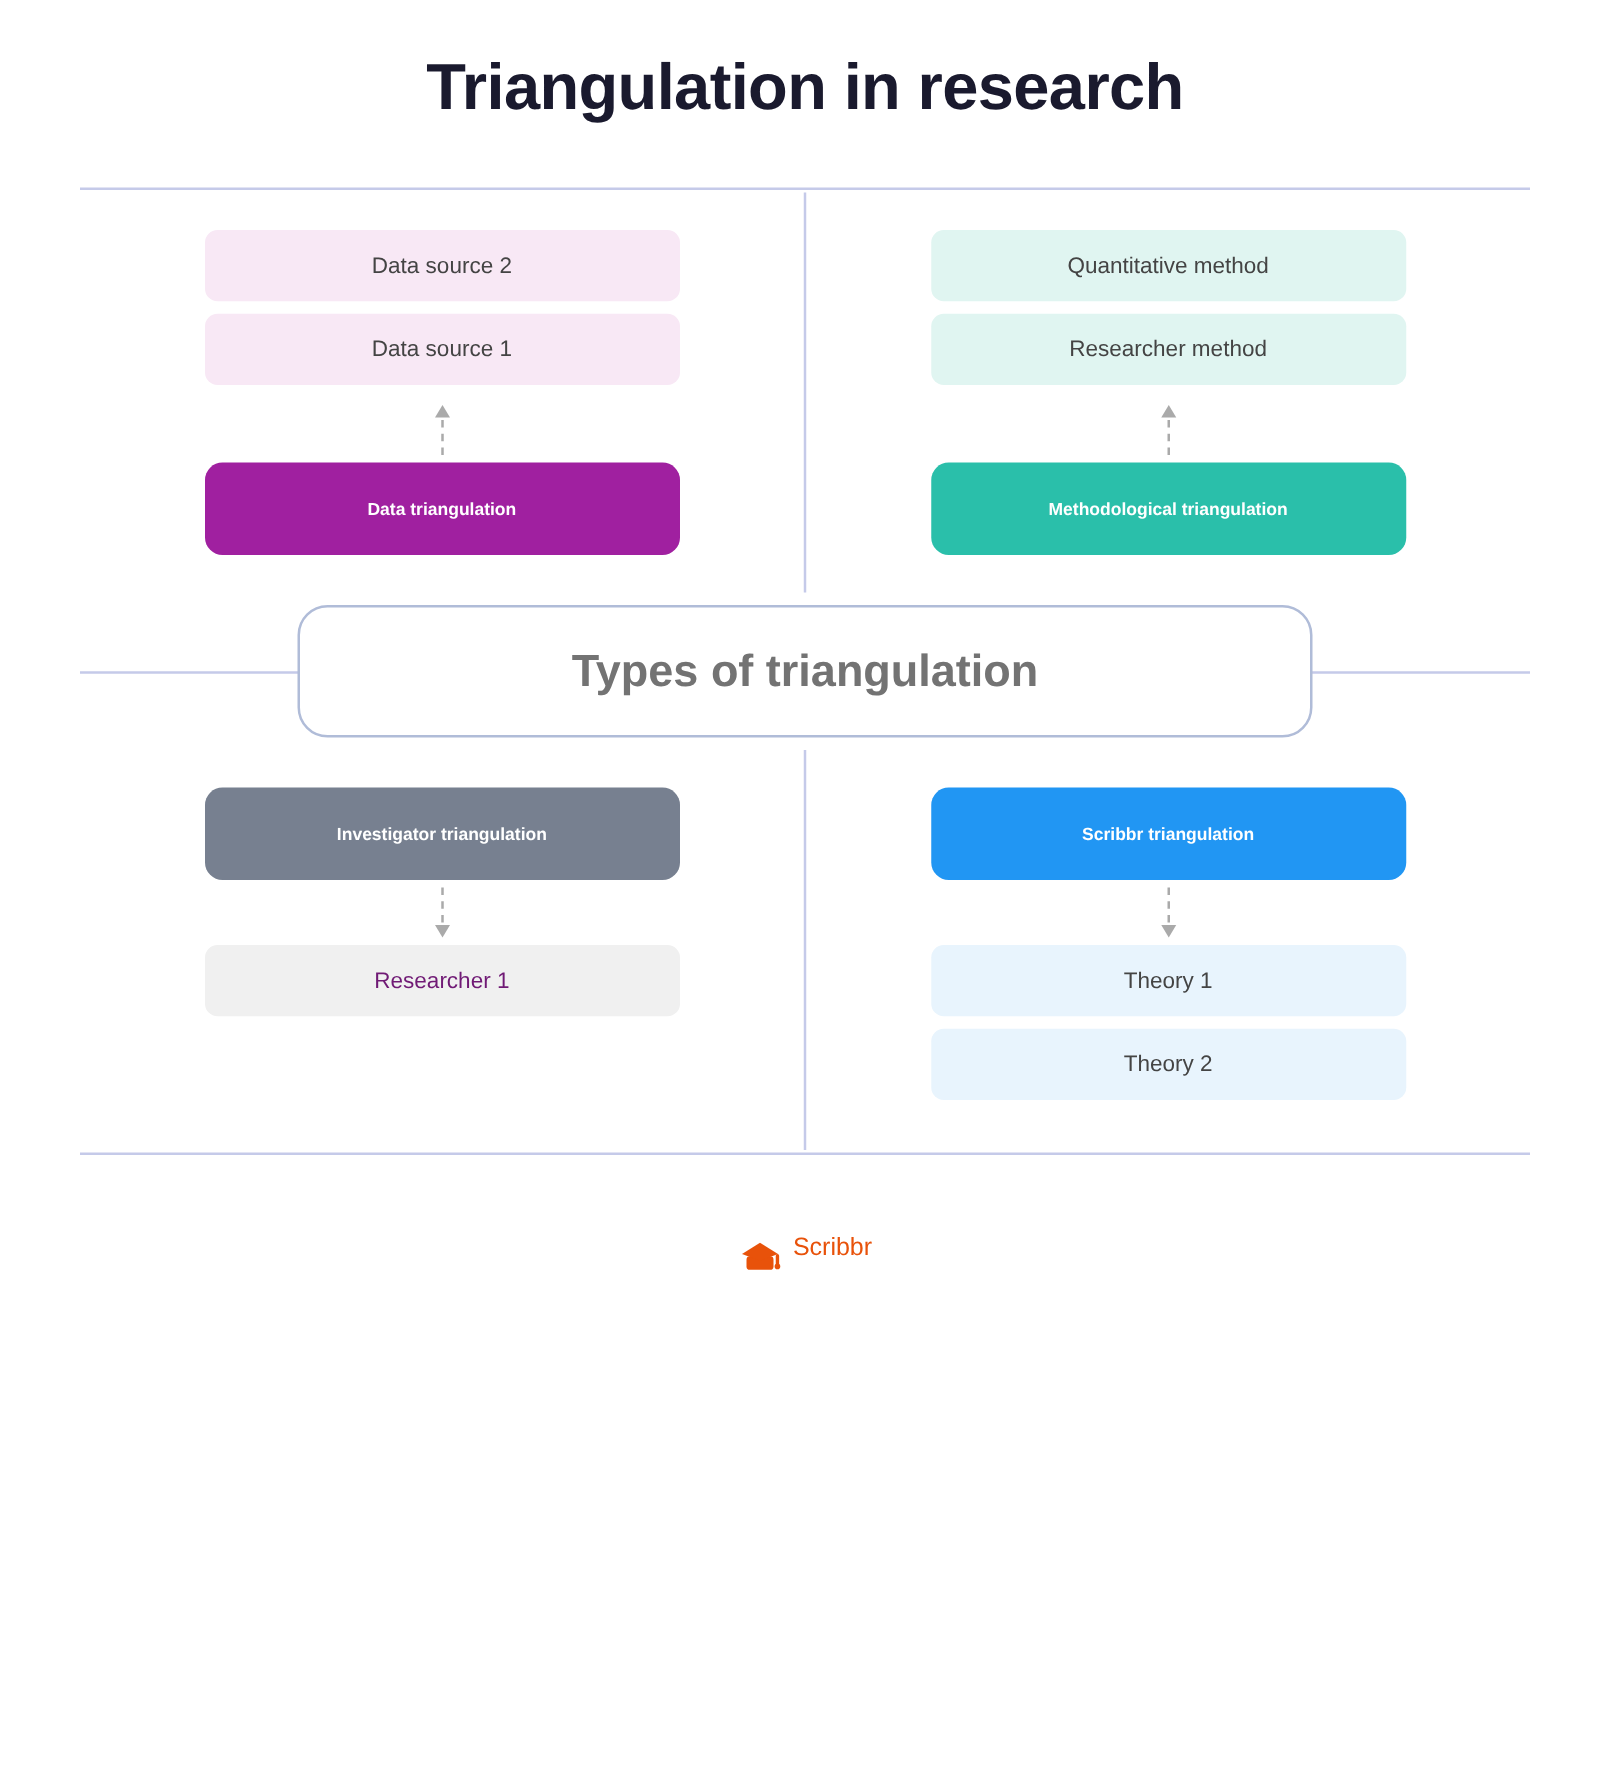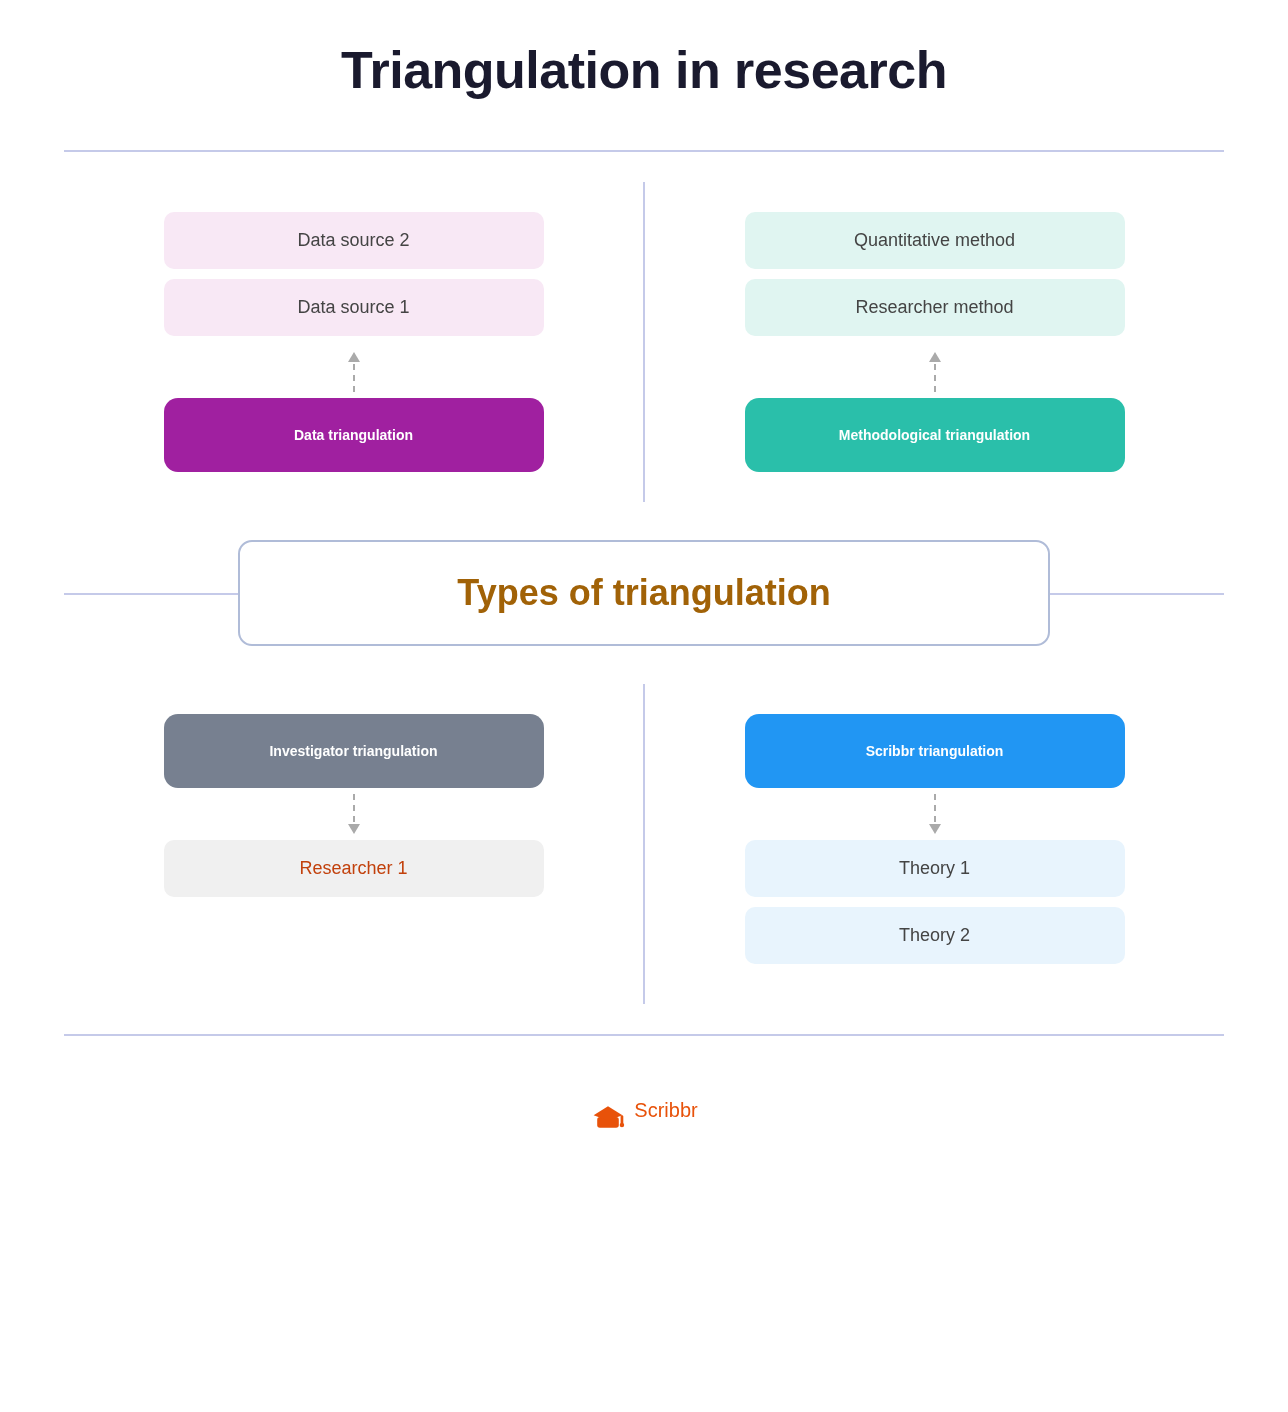--- a/index.html
+++ b/index.html
@@ -23,21 +23,20 @@
       letter-spacing: -0.5px;
     }
 
     .diagram-container {
       width: 100%;
       max-width: 1160px;
       position: relative;
       display: flex;
       flex-direction: column;
       align-items: center;
-      gap: 28px;
     }
 
     .quadrant {
       flex: 1;
       display: flex;
       flex-direction: column;
       align-items: center;
       padding: 30px 40px;
       position: relative;
     }
@@ -73,21 +72,21 @@
     
     .item-teal-light {
       background: #e0f5f1;
       color: #444;
       border: none;
     }
 
     
     .item-gray-light {
       background: #f0f0f0;
-      color: #c2410c;
+      color: #701a75;
       border: none;
     }
 
     
     .item-blue-light {
       background: #e8f4fd;
       color: #444;
       border: none;
     }
 
@@ -157,27 +156,27 @@
       display: flex;
       align-items: center;
       justify-content: center;
       padding: 10px 0;
       position: relative;
       z-index: 2;
     }
 
     .center-box {
       border: 2px solid #b0bcd8;
-      border-radius: 14px;
+      border-radius: 24px;
       padding: 30px 72px;
       background: #fff;
       text-align: center;
       font-size: 36px;
       font-weight: 800;
-      color: #a16207;
+      color: #737373;
       width: 70%;
       z-index: 3;
     }
 
     .h-line-center {
       position: absolute;
       top: 50%;
       left: 0;
       right: 0;
       height: 2px;

